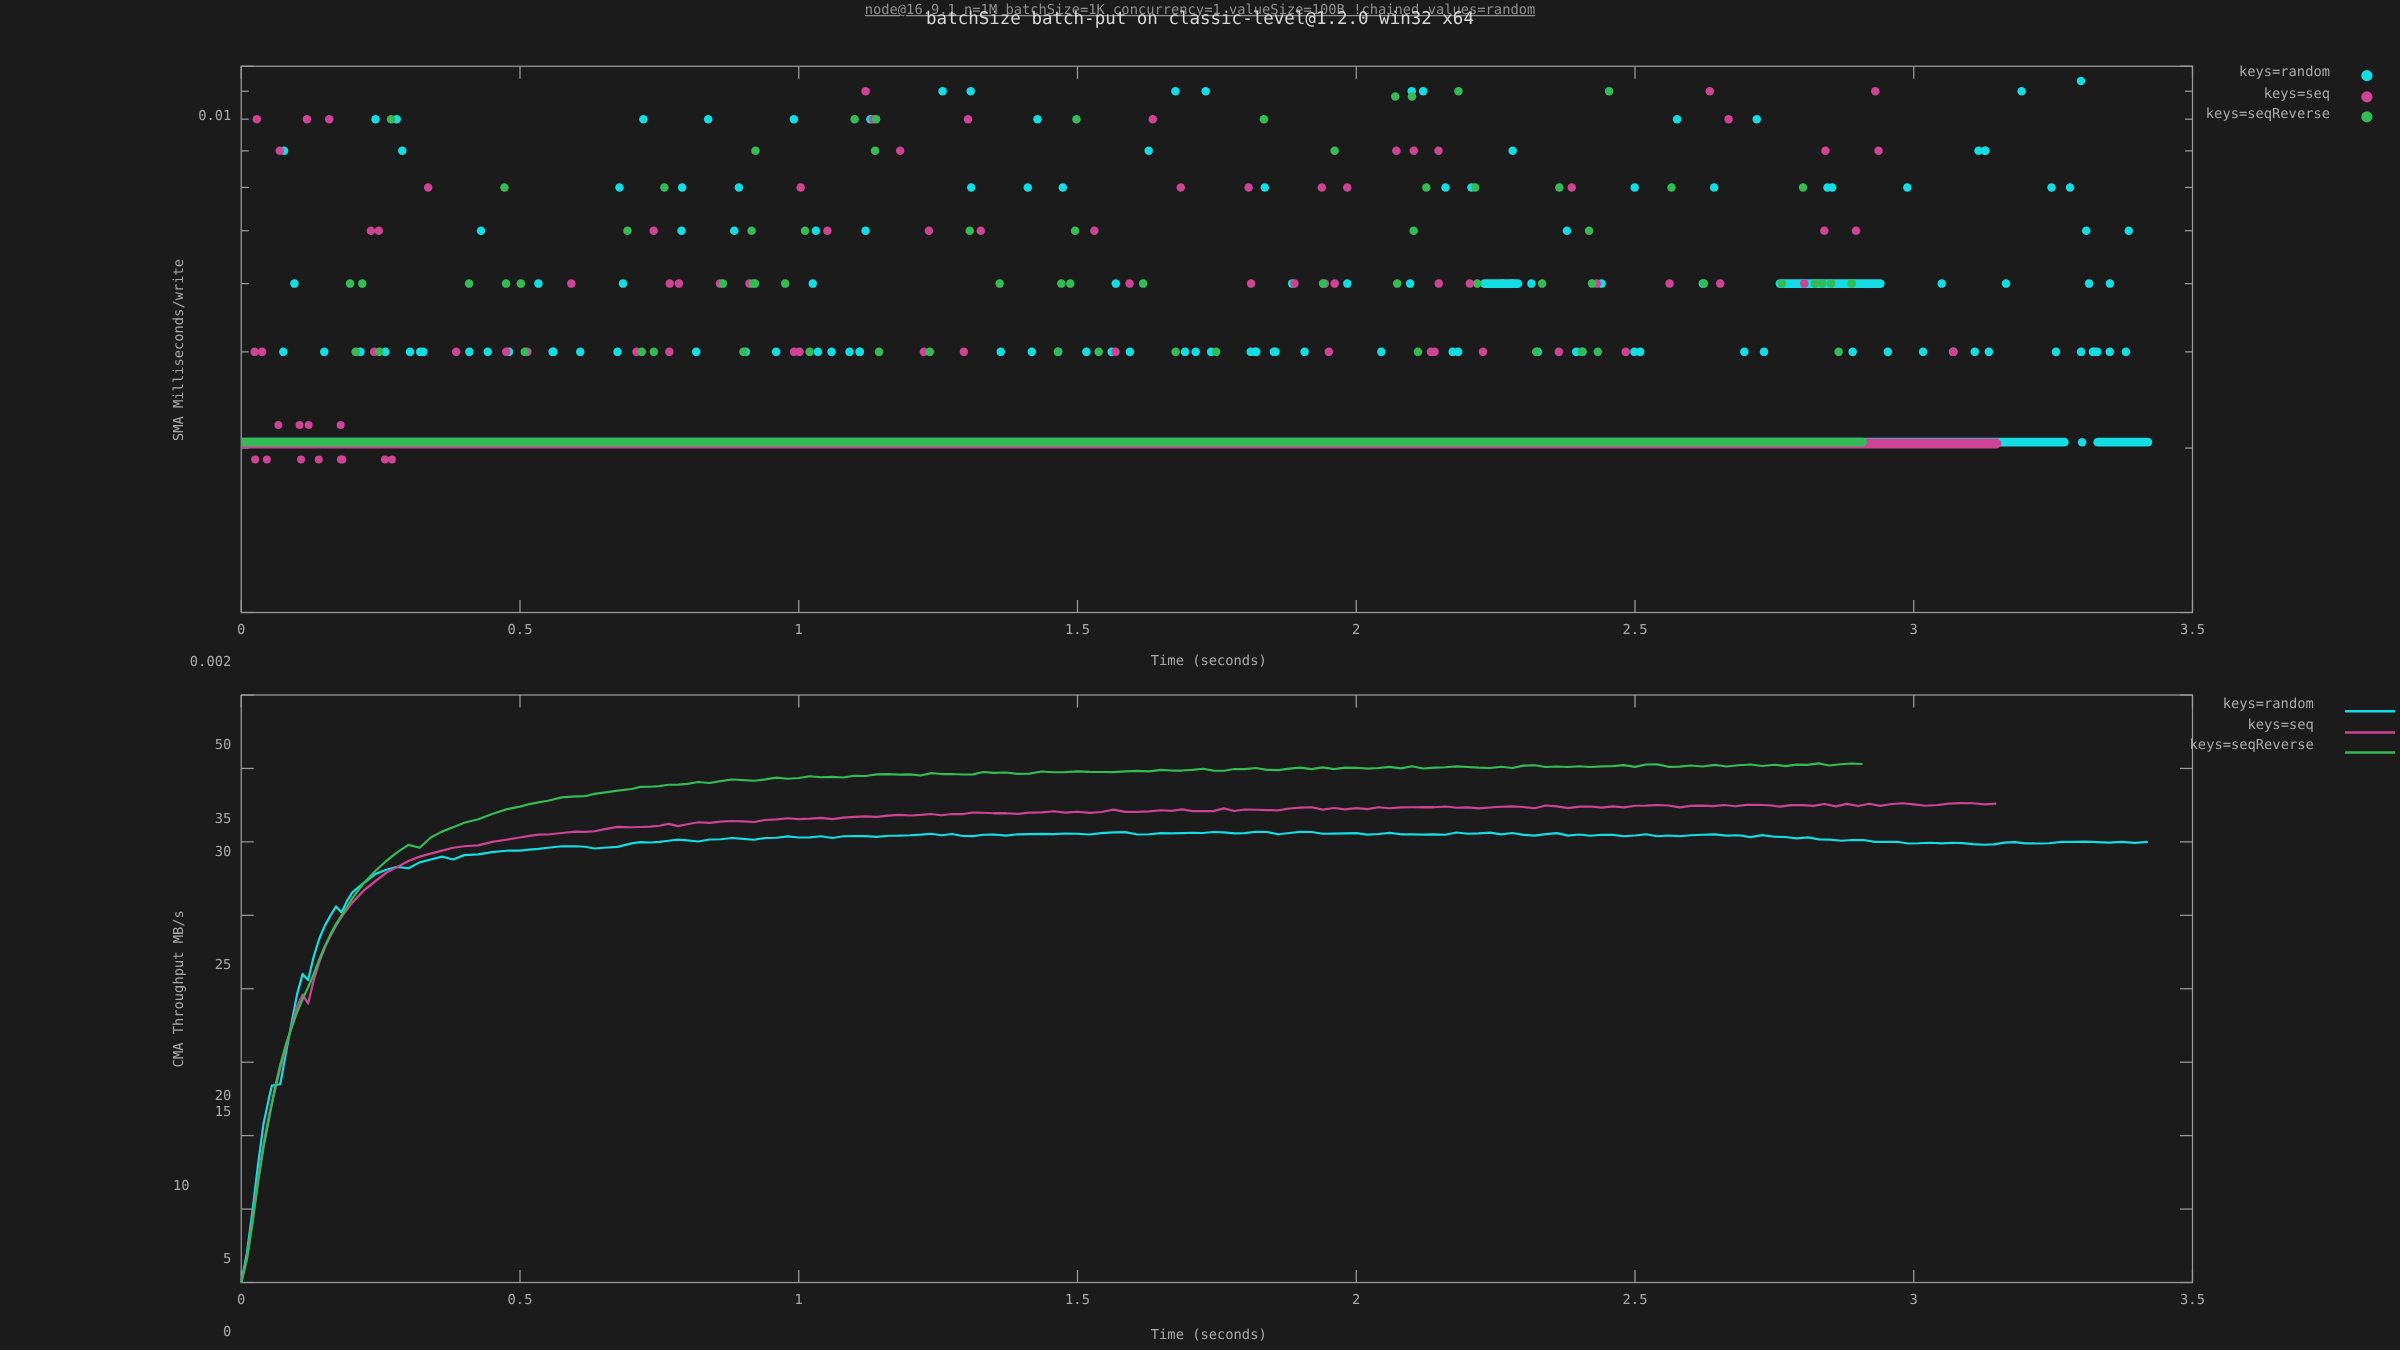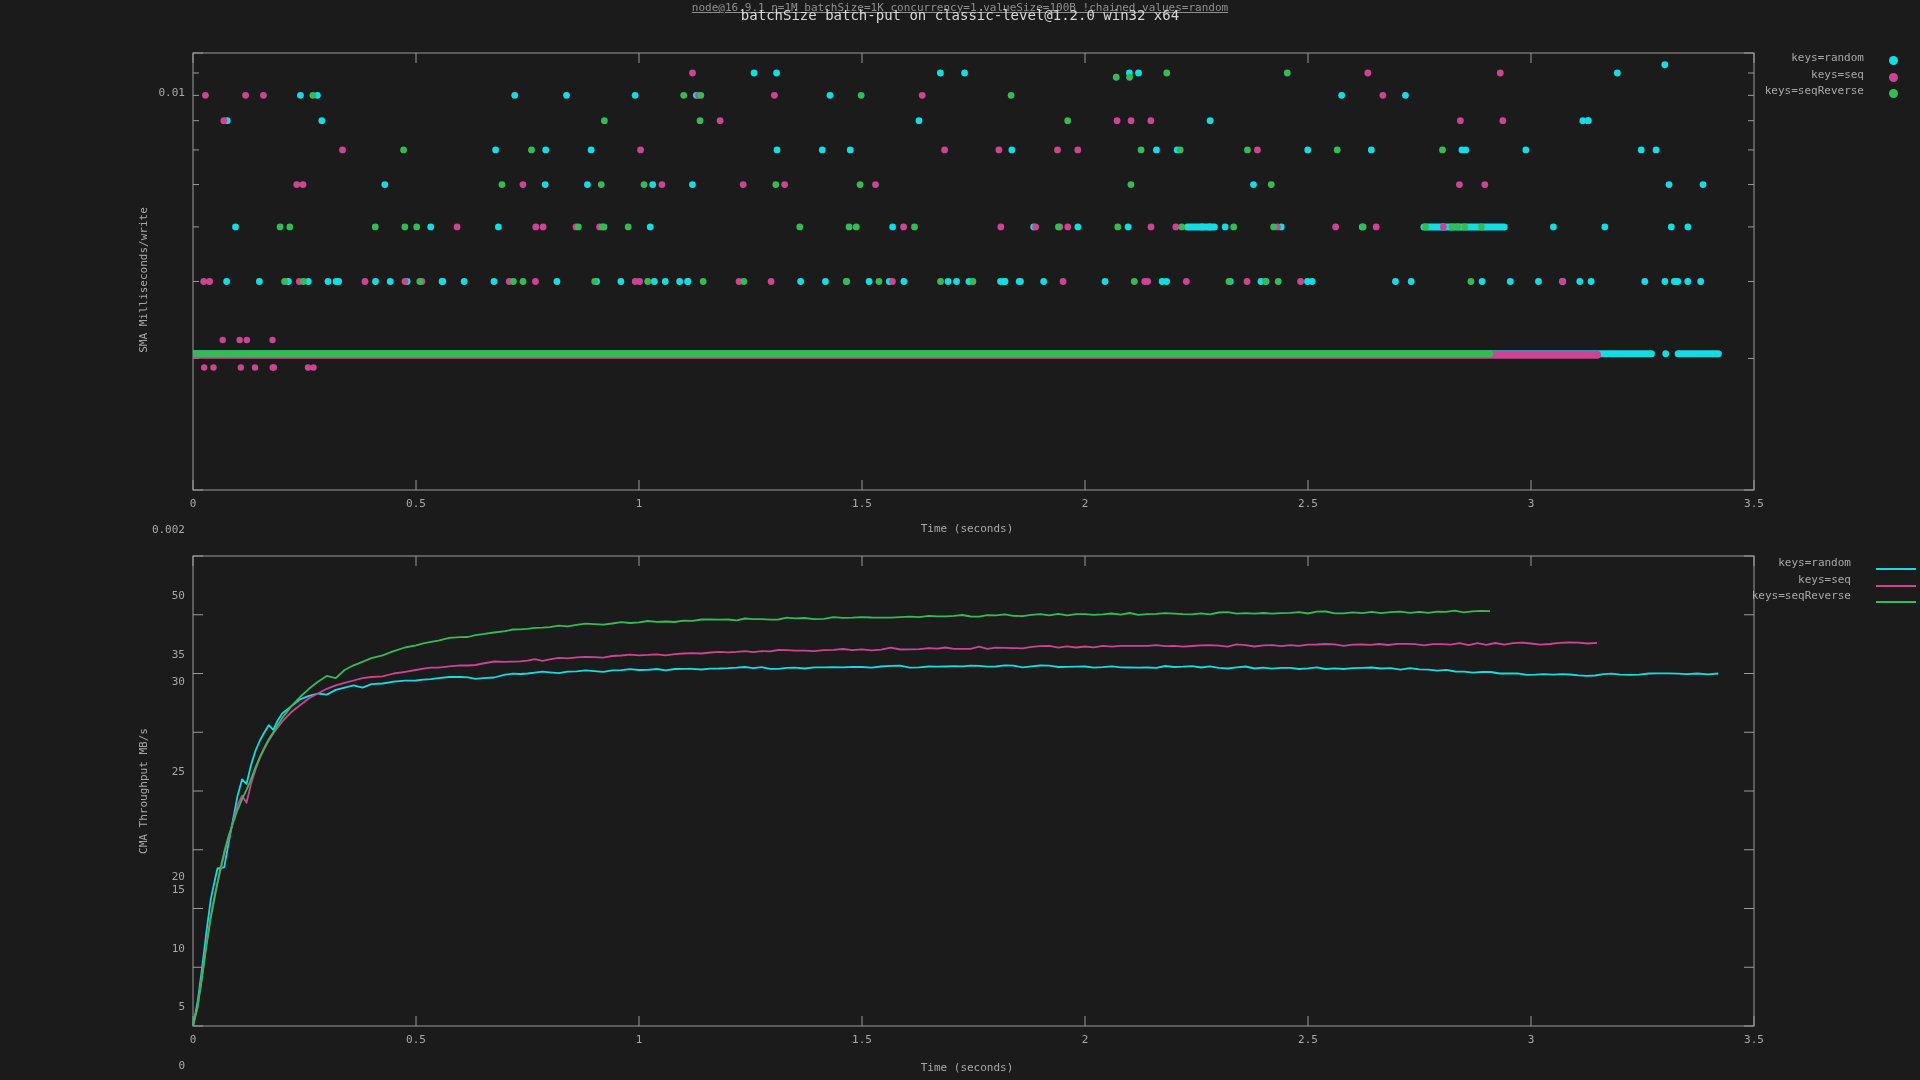--- a/index.html
+++ b/index.html
@@ -443,20 +443,20 @@
     <span class="tick center" style="left: 168px; top: 1033px; width: 50px;">0</span>
     <span class="tick center" style="left: 391px; top: 1033px; width: 50px;">0.5</span>
     <span class="tick center" style="left: 614px; top: 1033px; width: 50px;">1</span>
     <span class="tick center" style="left: 837px; top: 1033px; width: 50px;">1.5</span>
     <span class="tick center" style="left: 1060px; top: 1033px; width: 50px;">2</span>
     <span class="tick center" style="left: 1283px; top: 1033px; width: 50px;">2.5</span>
     <span class="tick center" style="left: 1506px; top: 1033px; width: 50px;">3</span>
     <span class="tick center" style="left: 1729px; top: 1033px; width: 50px;">3.5</span>
     <span class="tick right" style="left: 105px; top: 1019px; width: 80px;">0</span>
     <span class="tick right" style="left: 105px; top: 960.25px; width: 80px;">5</span>
-    <span class="tick right" style="left: 105px; top: 901.5px; width: 80px;">10</span>
+    <span class="tick right" style="left: 105px; top: 901.5px; width: 80px; text-align: center;">10</span>
     <span class="tick right" style="left: 105px; top: 842.75px; width: 80px;">15</span>
     <span class="tick right" style="left: 105px; top: 830px; width: 80px;">20</span>
     <span class="tick right" style="left: 105px; top: 725.25px; width: 80px;">25</span>
     <span class="tick right" style="left: 105px; top: 635px; width: 80px;">30</span>
     <span class="tick right" style="left: 105px; top: 607.75px; width: 80px;">35</span>
     <span class="tick right" style="left: 105px; top: 549px; width: 80px;">50</span>
   </div>
 
 </body></html>

